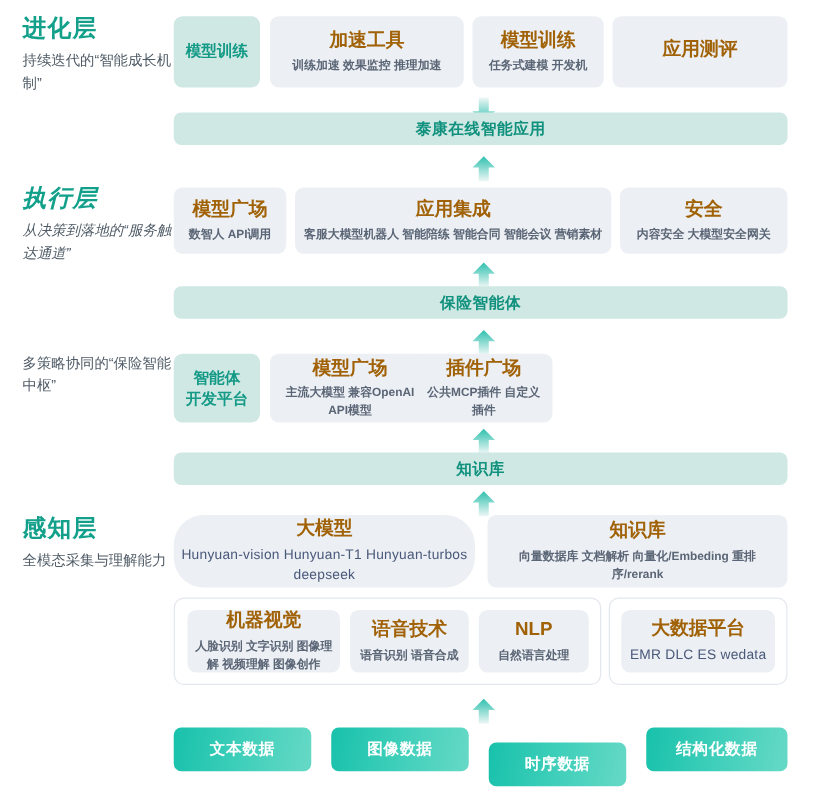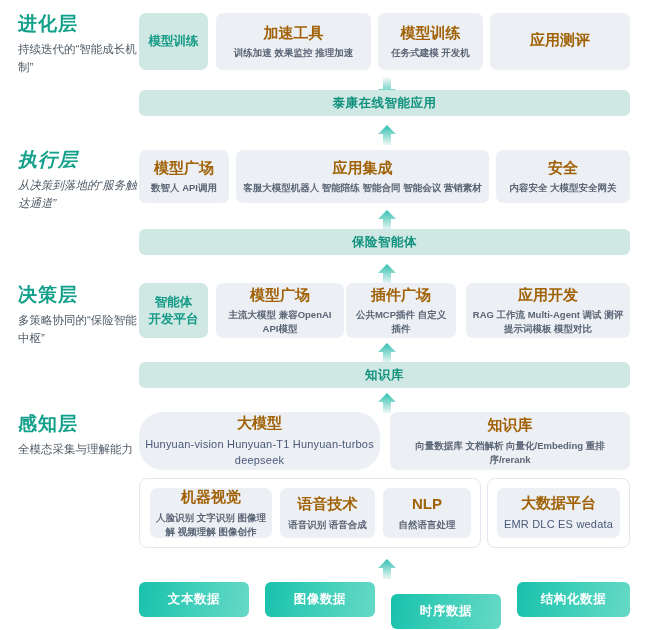--- a/index.html
+++ b/index.html
@@ -208,43 +208,38 @@
     <path d="M13 3 L22 12 h-5 v11 H9 V12 H4 z" fill="url(#gU1)"></path>
   </svg>
 
   <div class="bar" style="left:139px; top:229px; width:491px; height:26px;">保险智能体</div>
 
   <svg class="arrow" style="left:374px; top:261px;" viewBox="0 0 26 26">
     <path d="M13 3 L22 12 h-5 v11 H9 V12 H4 z" fill="url(#gU1)"></path>
   </svg>
 
   <div class="layer-label" style="top:283px;">
-    <div class="layer-title">决策层</div>
     <div class="layer-sub">多策略协同的“保险智能中枢”</div>
   </div>
 
   <div class="card teal" style="left:139px; top:283px; width:69px; height:55px;">
     <div class="card-title" style="white-space:pre-line;">智能体
 开发平台</div>
   </div>
 
   <div class="card" style="left:216px; top:283px; width:128px; height:55px;">
     <div class="card-title">模型广场</div>
     <div class="card-items">主流大模型   兼容OpenAI API模型</div>
   </div>
 
-  <div class="card" style="left:346px; top:283px; width:110px; height:55px;">
+  <div class="card" style="left:332px; top:283px; width:110px; height:55px;">
     <div class="card-title">插件广场</div>
     <div class="card-items">公共MCP插件 自定义插件</div>
   </div>
 
-  <div class="card" style="left:466px; top:283px; width:164px; height:55px;">
-    <div class="card-title">应用开发</div>
-    <div class="card-items">RAG 工作流 Multi-Agent 调试 测评 提示词模板 模型对比</div>
-  </div>
 
   <svg class="arrow" style="left:374px; top:340px;" viewBox="0 0 26 26">
     <path d="M13 3 L22 12 h-5 v11 H9 V12 H4 z" fill="url(#gU1)"></path>
   </svg>
 
   <div class="bar" style="left:139px; top:362px; width:491px; height:26px;">知识库</div>
 
   <svg class="arrow" style="left:374px; top:390px;" viewBox="0 0 26 26">
     <path d="M13 3 L22 12 h-5 v11 H9 V12 H4 z" fill="url(#gU1)"></path>
   </svg>

